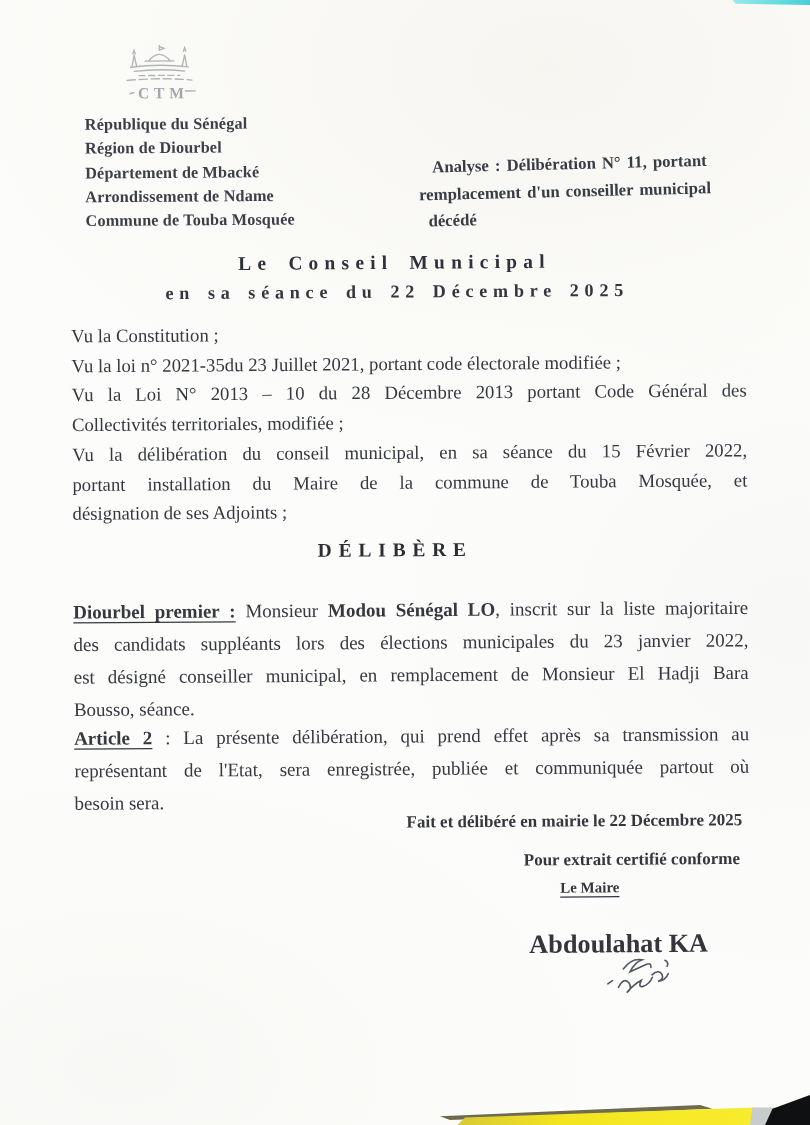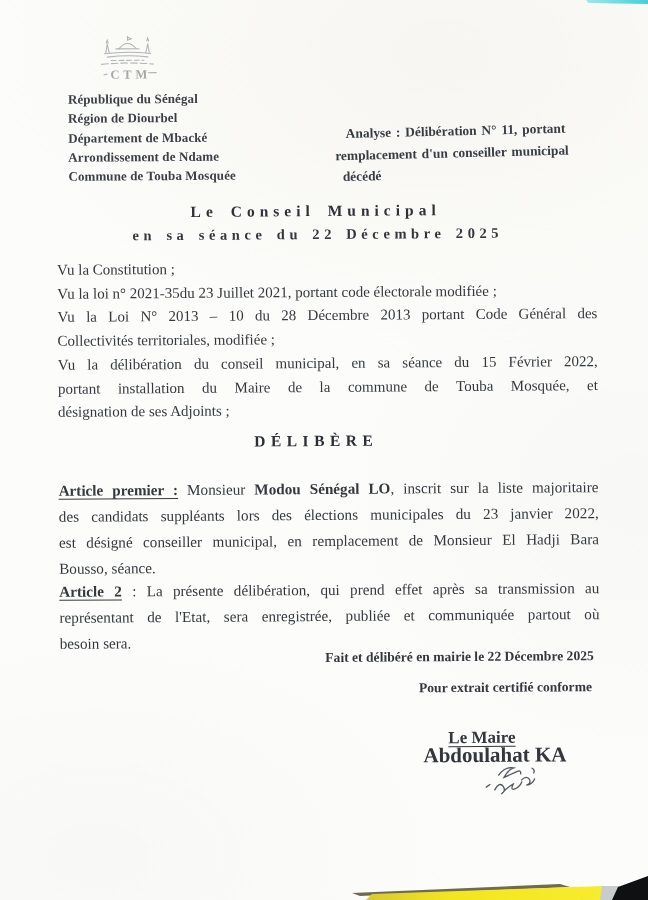--- a/index.html
+++ b/index.html
@@ -37,21 +37,21 @@
   .art1{top:476px;}
   .art2{top:577px;}
   .ln{white-space:nowrap;}
   .ln.j{white-space:normal;text-align:justify;text-align-last:justify;}
   .b{font-weight:700;}
   .u{text-decoration:underline;text-underline-offset:2.5px;text-decoration-thickness:1px;}
 
   
   .c1{position:absolute;top:650px;right:56px;font-size:13.6px;font-weight:600;color:#34373e;}
   .c2{position:absolute;top:681px;right:58px;font-size:13.6px;font-weight:600;color:#34373e;}
-  .c3{position:absolute;top:729px;left:446px;font-size:17px;font-weight:600;color:#33363d;
+  .c3{position:absolute;top:704px;left:446px;font-size:12px;font-weight:600;color:#33363d;
     text-decoration:underline;text-underline-offset:3px;}
   .c4{position:absolute;top:744px;left:421px;font-size:21px;font-weight:600;color:#33363d;}
   .signature{position:absolute;left:468px;top:758px;}
 
   
   .teal{position:absolute;top:0;right:0;width:62px;height:5px;
     background:linear-gradient(90deg,#9ee9ea,#5cd8dc 70%,#49ced4);
     clip-path:polygon(0 0,100% 0,100% 80%,4% 60%);}
   .bottom-edge{position:absolute;left:0;bottom:0;}
 </style>
@@ -103,21 +103,21 @@
       <div class="ln j">Vu la Loi N° 2013 – 10 du 28 Décembre 2013 portant Code Général des</div>
       <div class="ln">Collectivités territoriales, modifiée ;</div>
       <div class="ln j">Vu la délibération du conseil municipal, en sa séance du 15 Février 2022,</div>
       <div class="ln j">portant installation du Maire de la commune de Touba Mosquée, et</div>
       <div class="ln">désignation de ses Adjoints ;</div>
     </div>
 
     <div class="delibere">DÉLIBÈRE</div>
 
     <div class="art art1">
-      <div class="ln j"><span class="b u">Article premier :</span><span> Monsieur </span><span class="b">Modou Sénégal LO</span><span>, inscrit sur la liste majoritaire</span></div>
+      <div class="ln j"><span class="b u">Diourbel premier :</span><span> Monsieur </span><span class="b">Modou Sénégal LO</span><span>, inscrit sur la liste majoritaire</span></div>
       <div class="ln j"><span>des candidats suppléants lors des élections municipales du 23 janvier 2022,</span></div>
       <div class="ln j"><span>est désigné conseiller municipal, en remplacement de Monsieur El Hadji Bara</span></div>
       <div class="ln"><span>Bousso, séance.</span></div>
     </div>
 
     <div class="art art2">
       <div class="ln j"><span class="b u">Article 2</span><span> : La présente délibération, qui prend effet après sa transmission au</span></div>
       <div class="ln j"><span>représentant de l'Etat, sera enregistrée, publiée et communiquée partout où</span></div>
       <div class="ln"><span>besoin sera.</span></div>
     </div>

